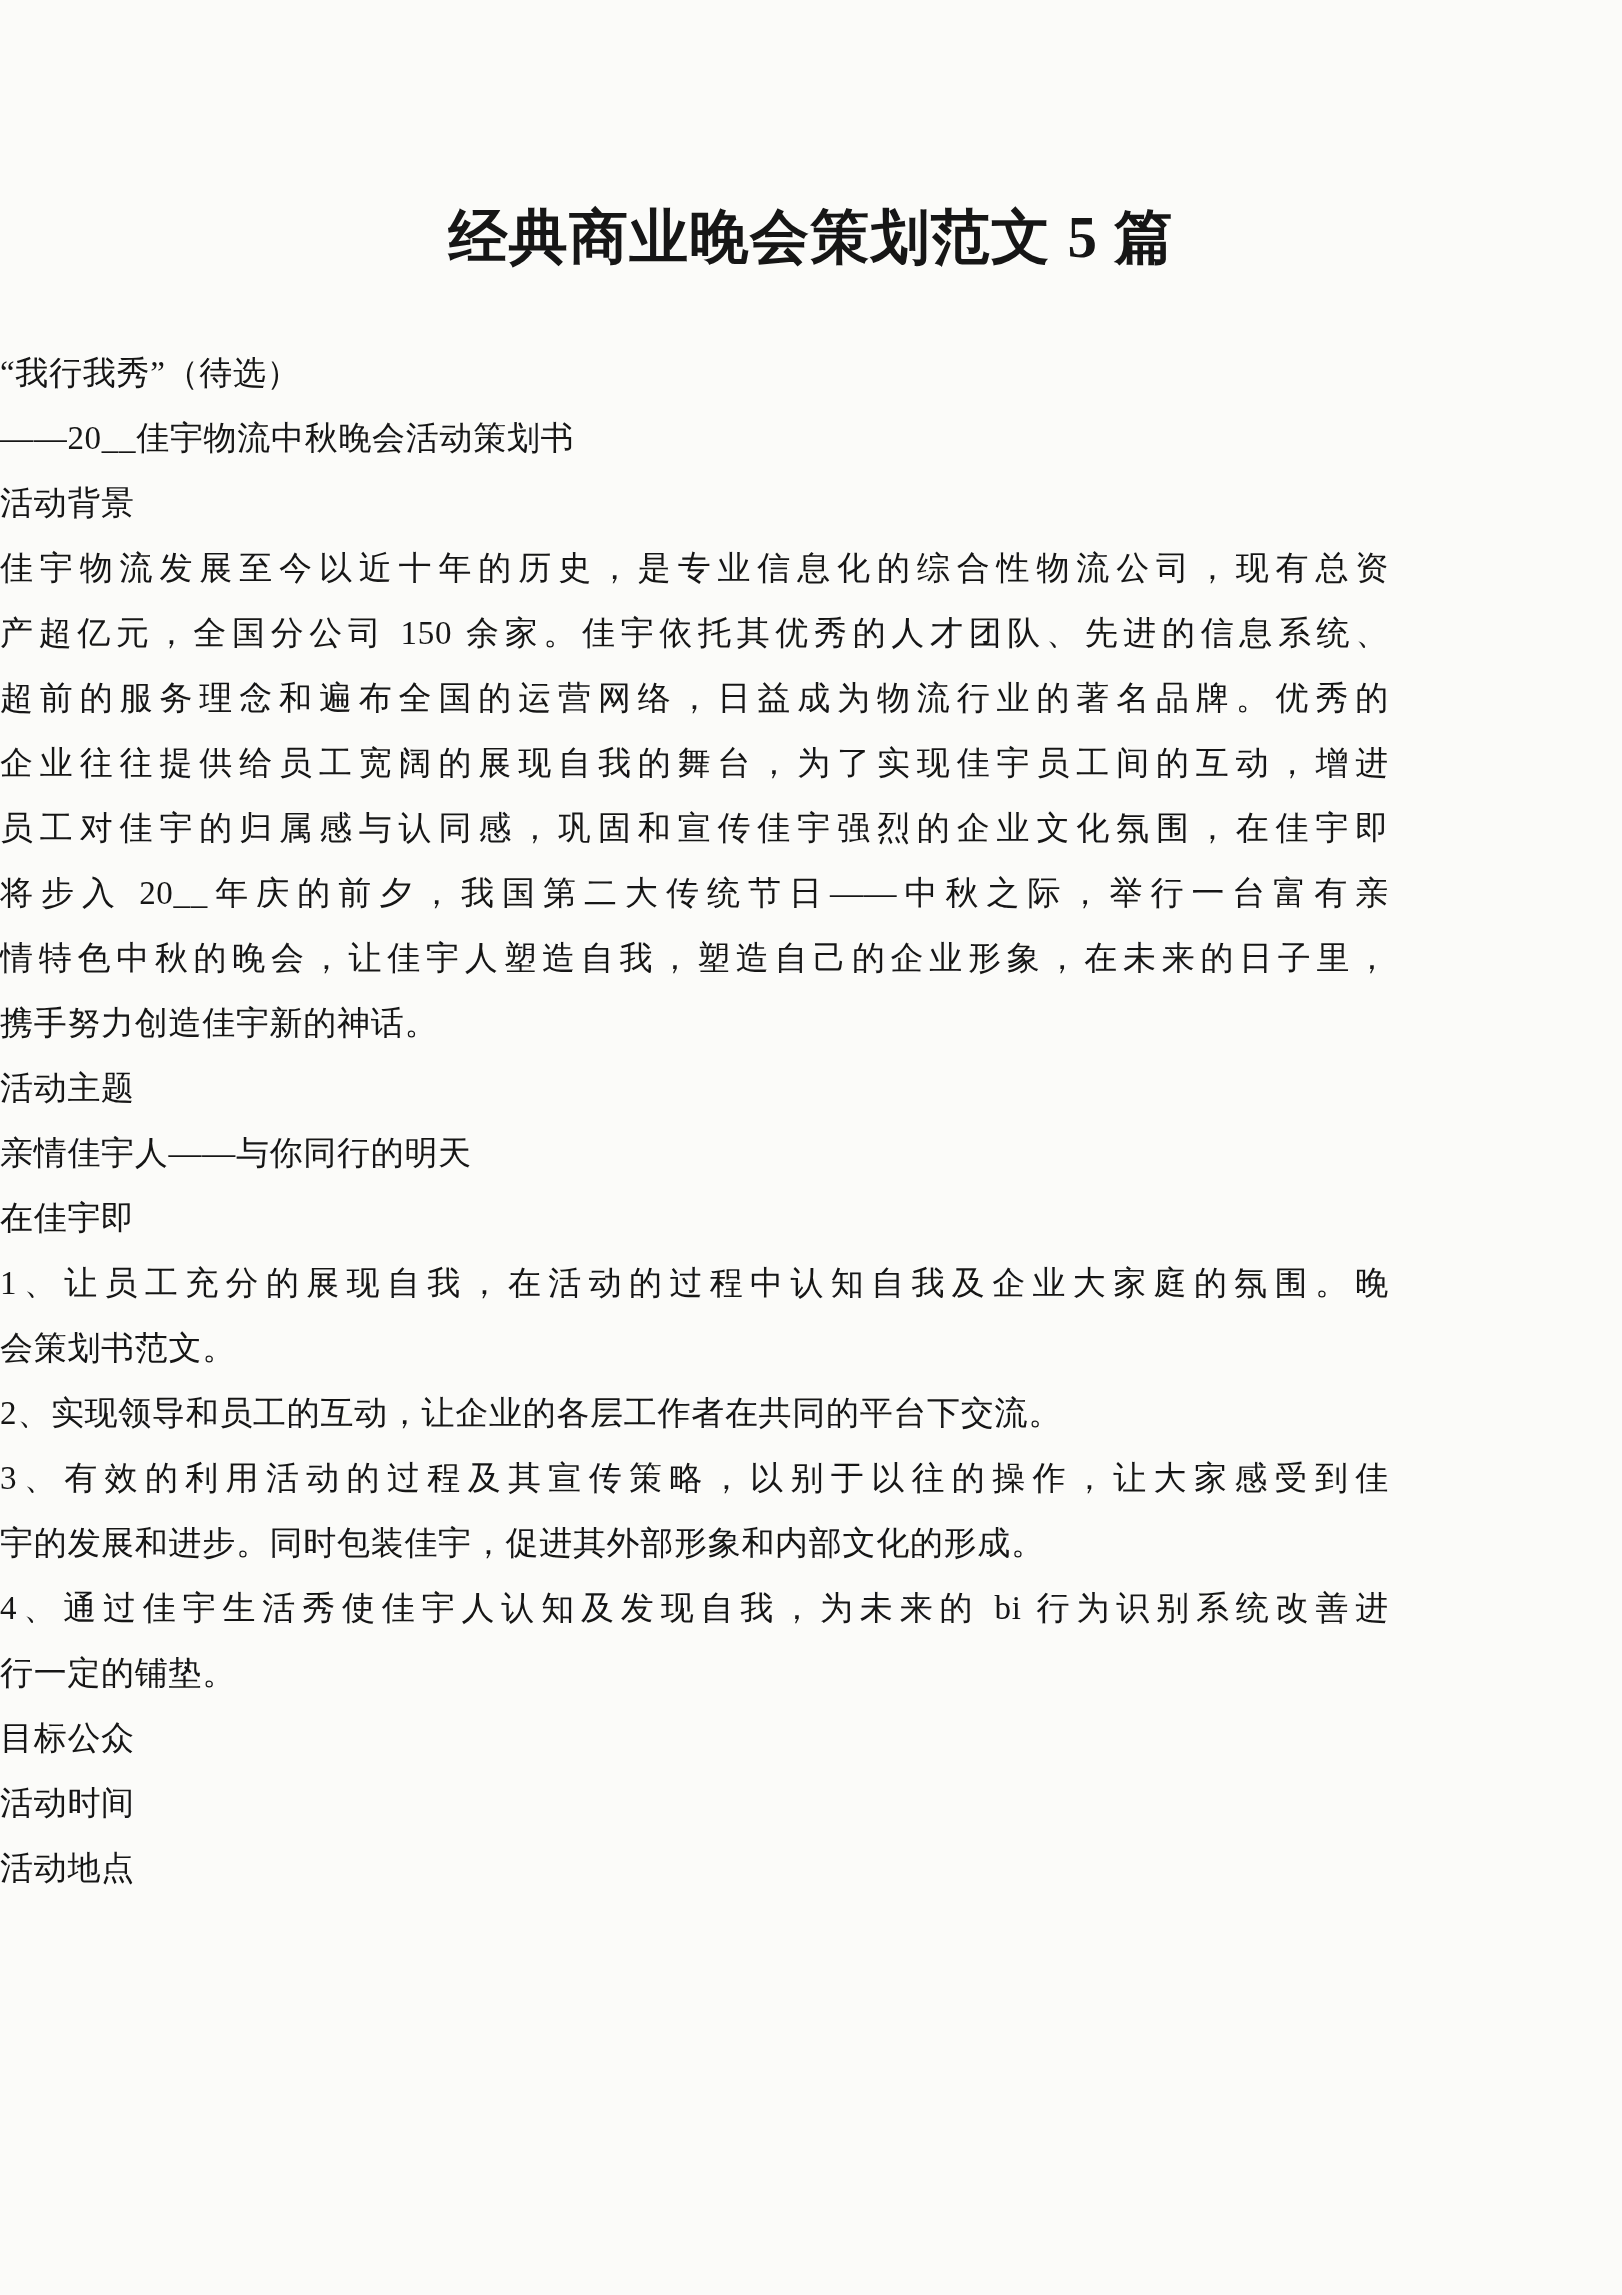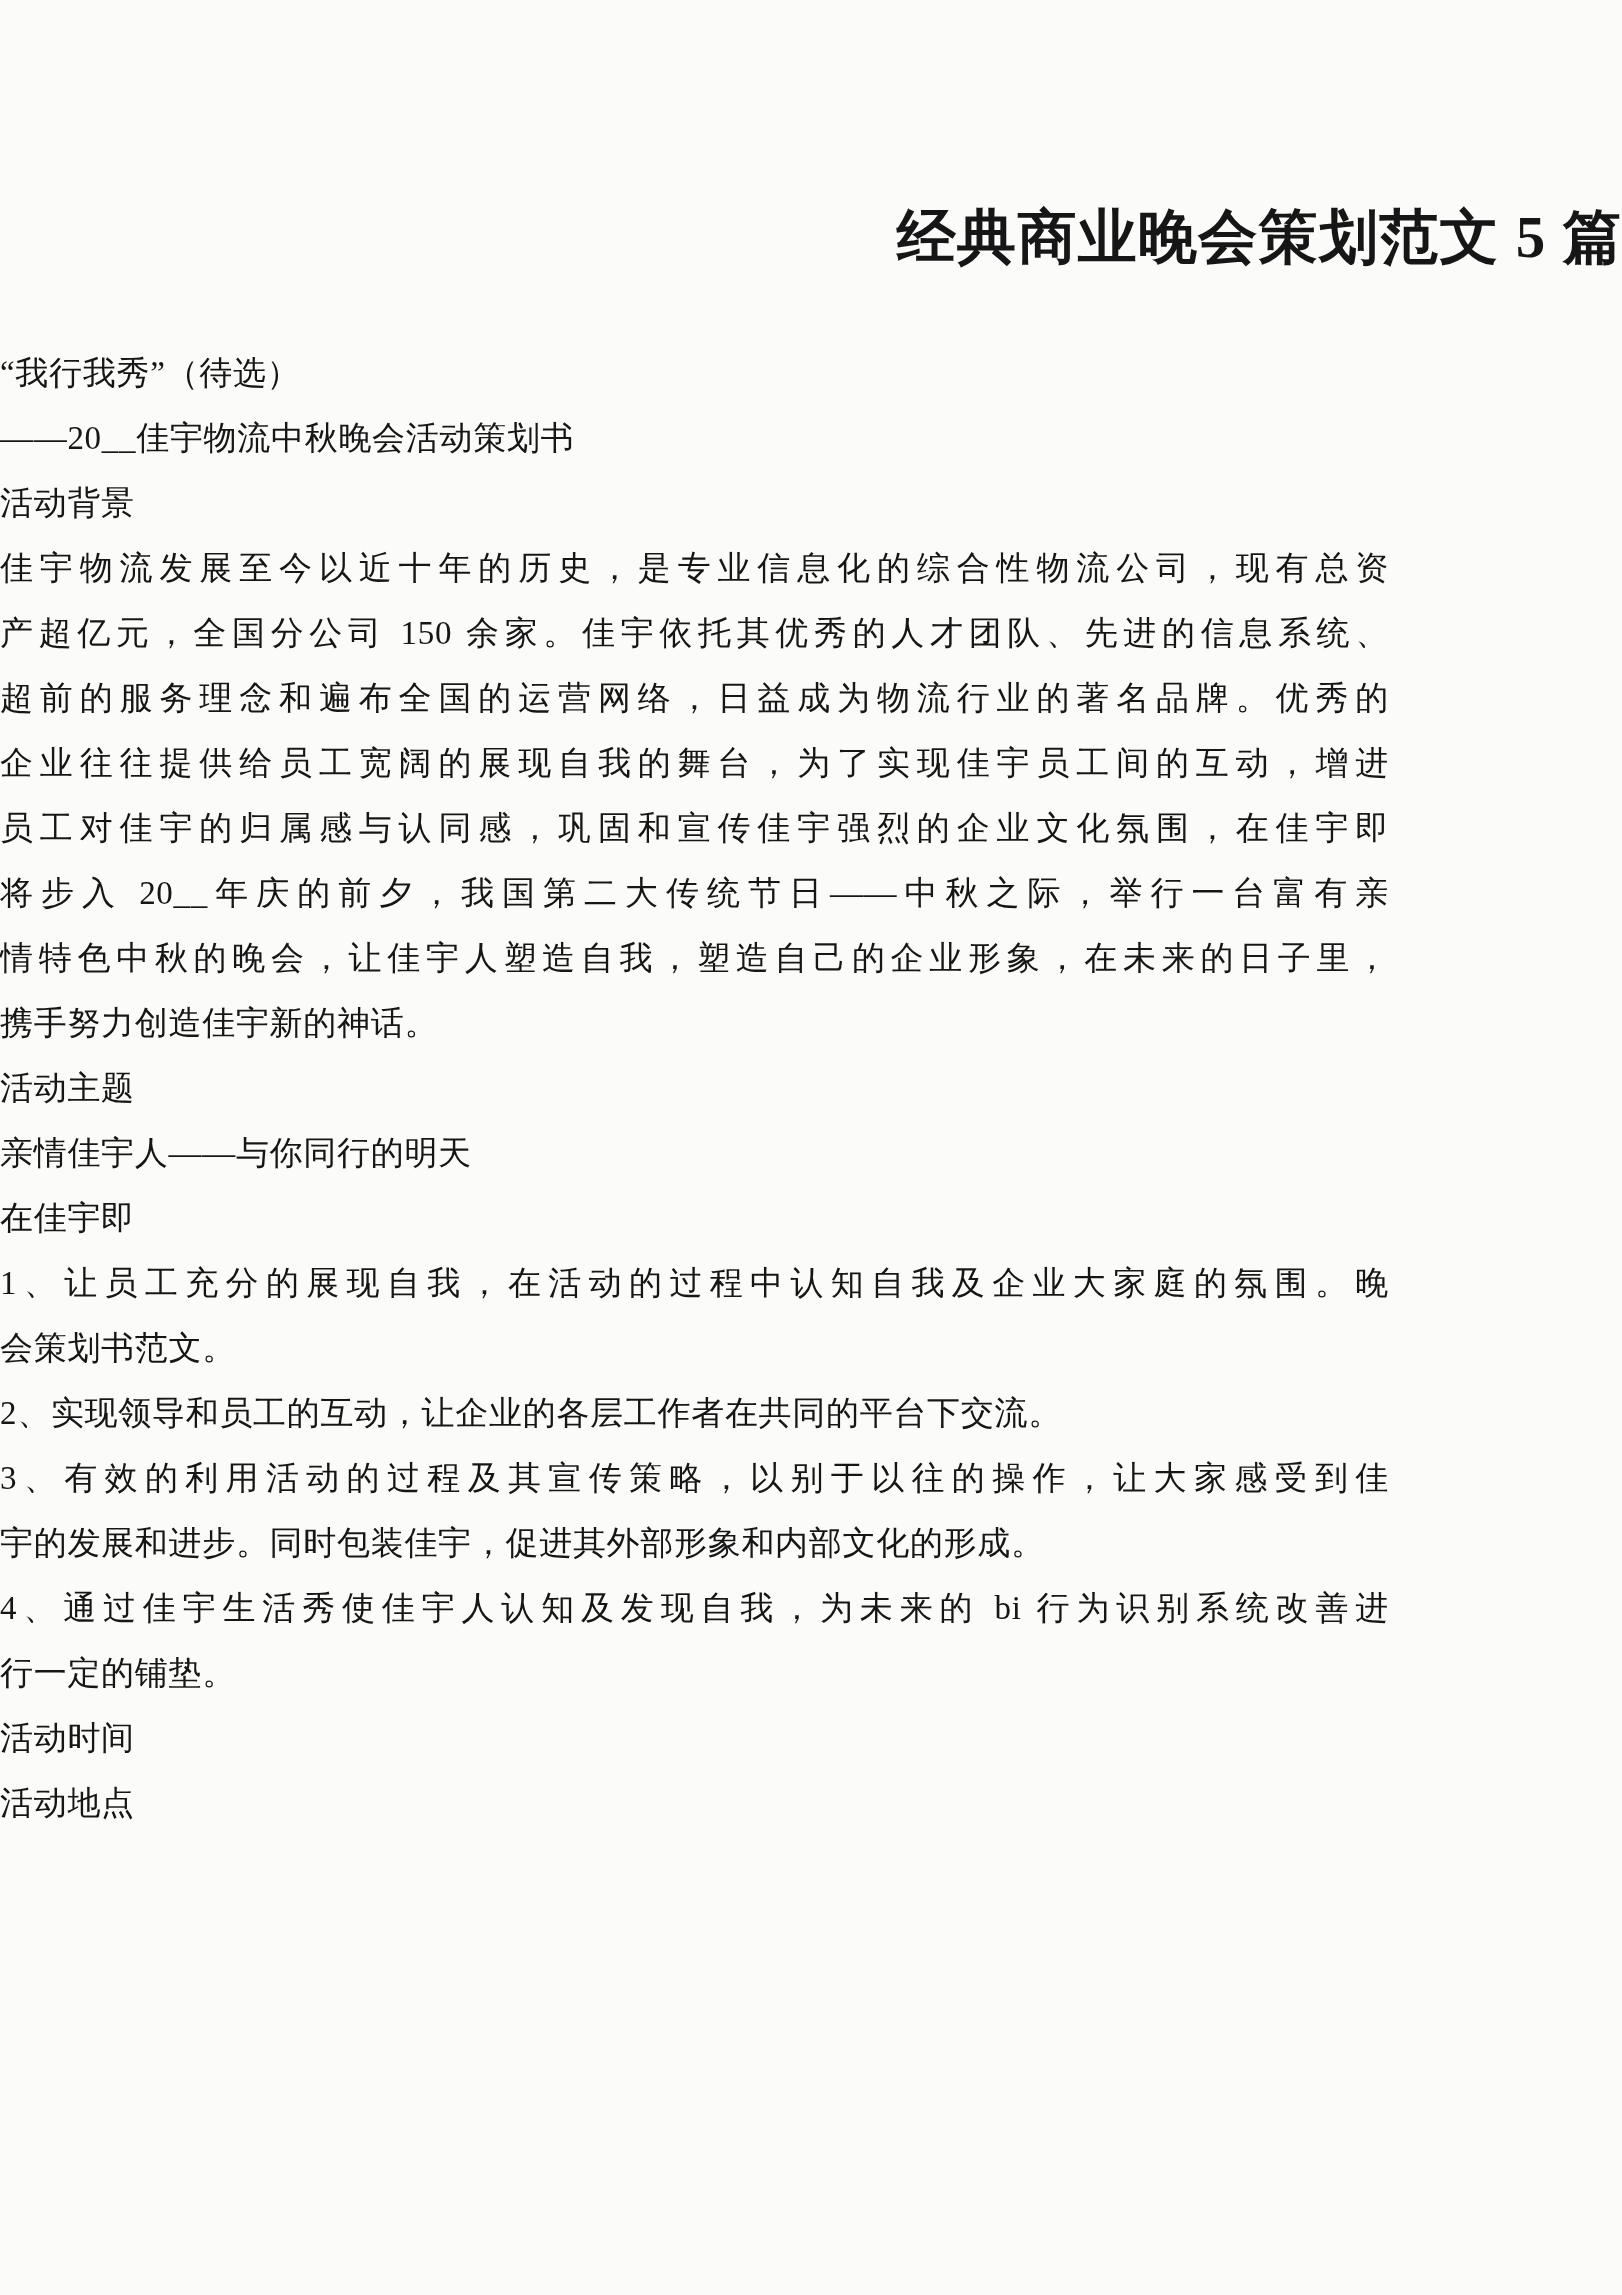--- a/index.html
+++ b/index.html
@@ -9,21 +9,21 @@
     height: 2295px;
     background: #fbfbf9;
     color: #161616;
     font-family: "Liberation Serif", "DejaVu Serif", serif;
     box-sizing: border-box;
     overflow: hidden;
   }
   .title {
     margin: 0;
     padding-top: 198px;
-    text-align: right;
+    text-align: center;
     font-size: 59px;
     font-weight: 700;
     line-height: 79px;
     letter-spacing: 1.3px;
     white-space: pre;
   }
   .body-text {
     margin-top: 64px;
     padding-right: 234px;
   }
@@ -61,17 +61,18 @@
     <p class="ln">活动主题</p>
     <p class="ln">亲情佳宇人——与你同行的明天</p>
     <p class="ln">在佳宇即</p>
     <p class="ln fill">1、让员工充分的展现自我，在活动的过程中认知自我及企业大家庭的氛围。晚</p>
     <p class="ln">会策划书范文。</p>
     <p class="ln">2、实现领导和员工的互动，让企业的各层工作者在共同的平台下交流。</p>
     <p class="ln fill">3、有效的利用活动的过程及其宣传策略，以别于以往的操作，让大家感受到佳</p>
     <p class="ln">宇的发展和进步。同时包装佳宇，促进其外部形象和内部文化的形成。</p>
     <p class="ln fill">4、通过佳宇生活秀使佳宇人认知及发现自我，为未来的 bi 行为识别系统改善进</p>
     <p class="ln">行一定的铺垫。</p>
+    <p class="ln">目标公众</p>
     <p class="ln">活动时间</p>
     <p class="ln">活动地点</p>
   </div>
 </div>
 
 
 </body></html>

